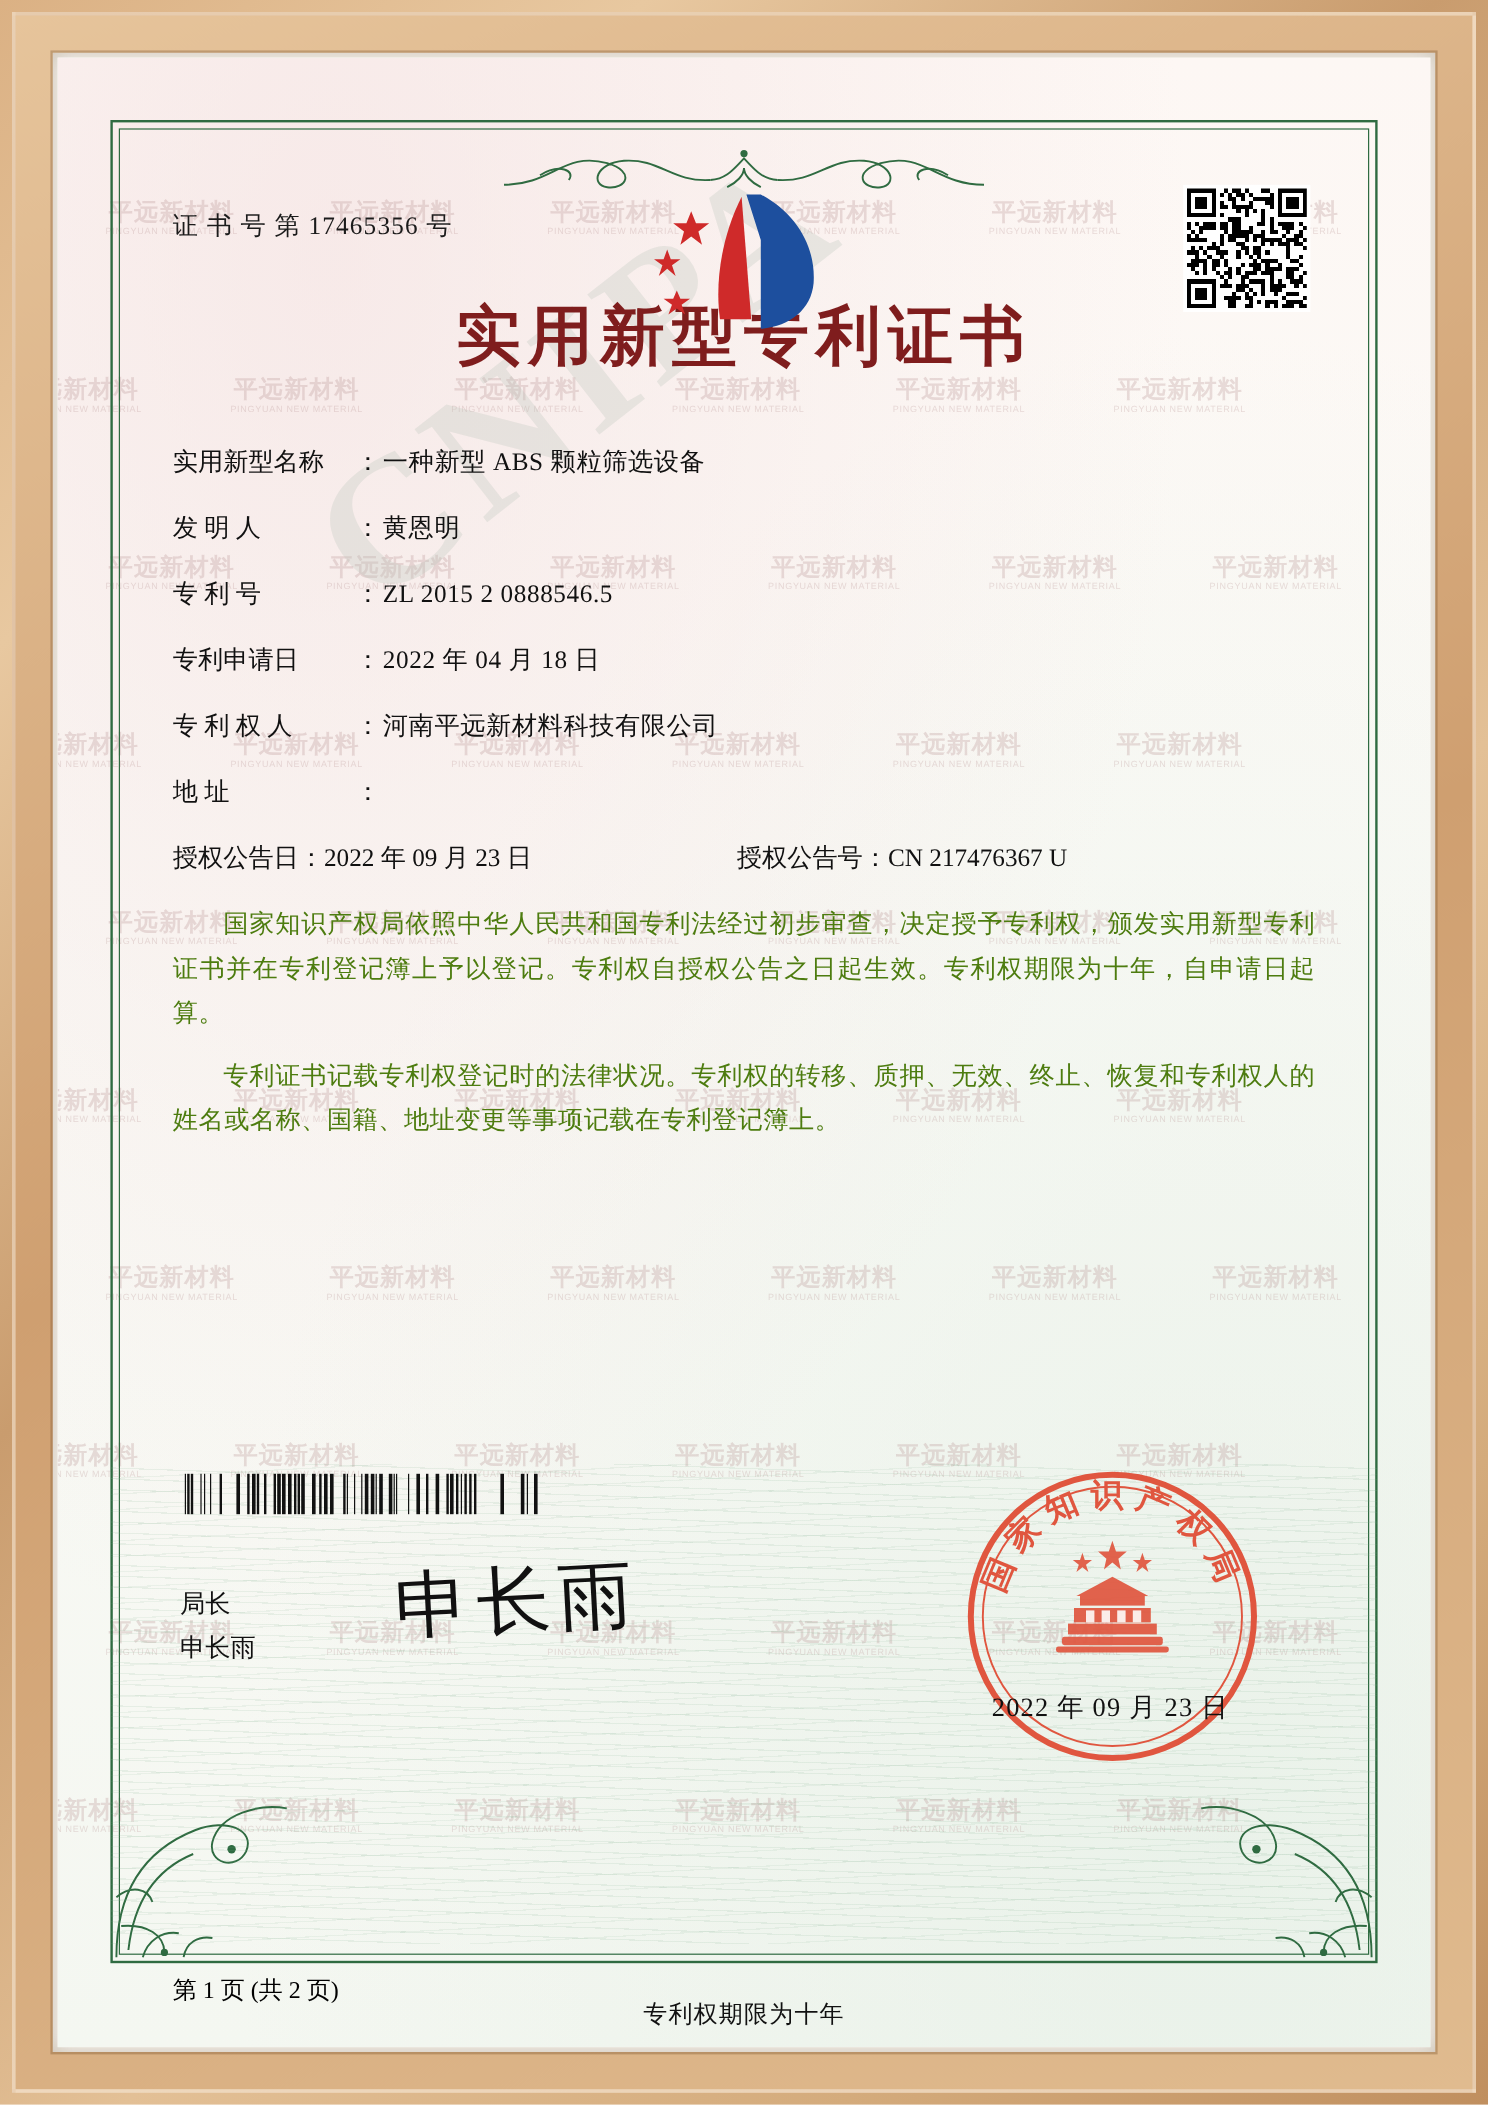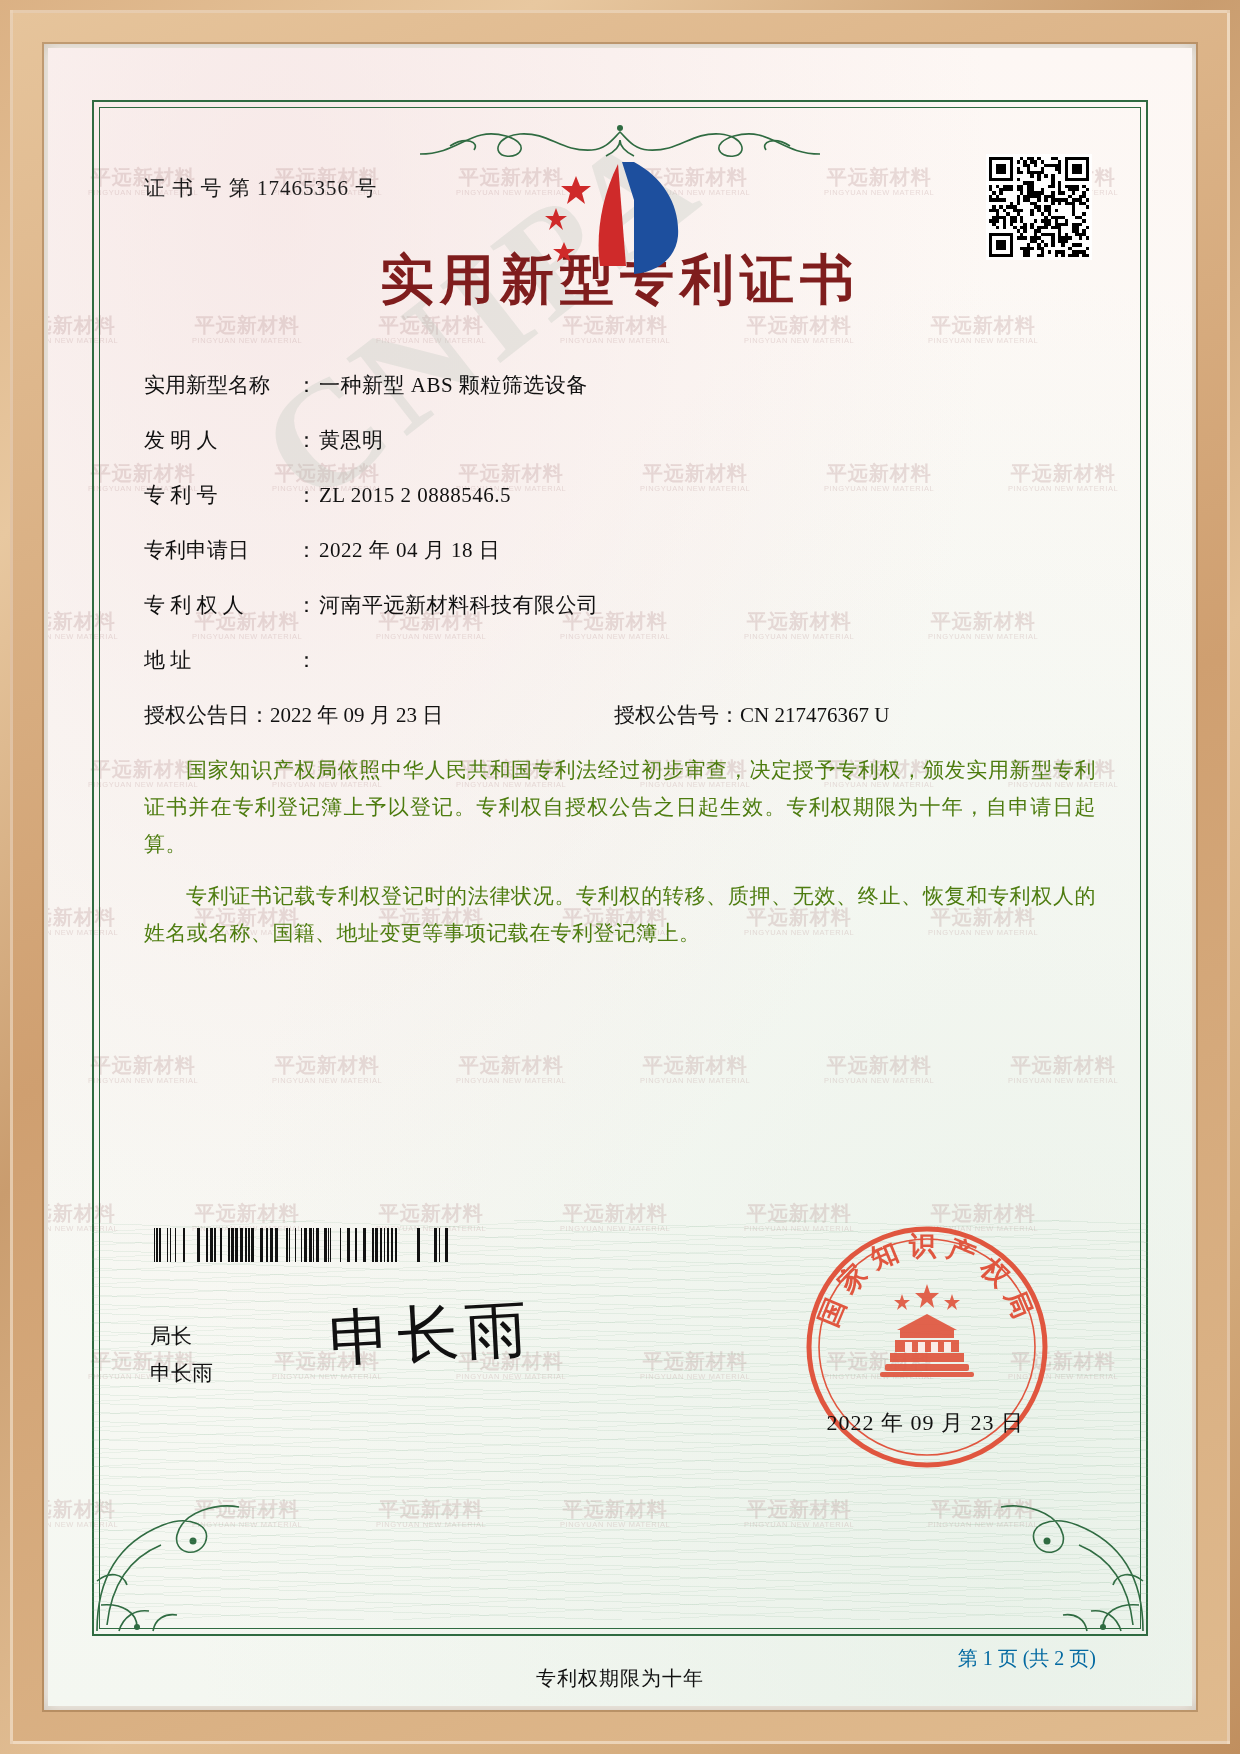--- a/index.html
+++ b/index.html
@@ -297,23 +297,23 @@
     font-size: 22px;
     color: #111;
     letter-spacing: 1px;
   }
 
   .page-no {
     position: absolute;
     left: 0;
     right: 0;
     bottom: -52px;
-    text-align: right;
+    text-align: left;
     font-size: 20px;
-    color: #0369a1;
+    color: #000000;
   }
 
   .footnote {
     position: absolute;
     left: 0;
     right: 0;
     bottom: 14px;
     text-align: center;
     font-size: 20px;
     color: #111;

